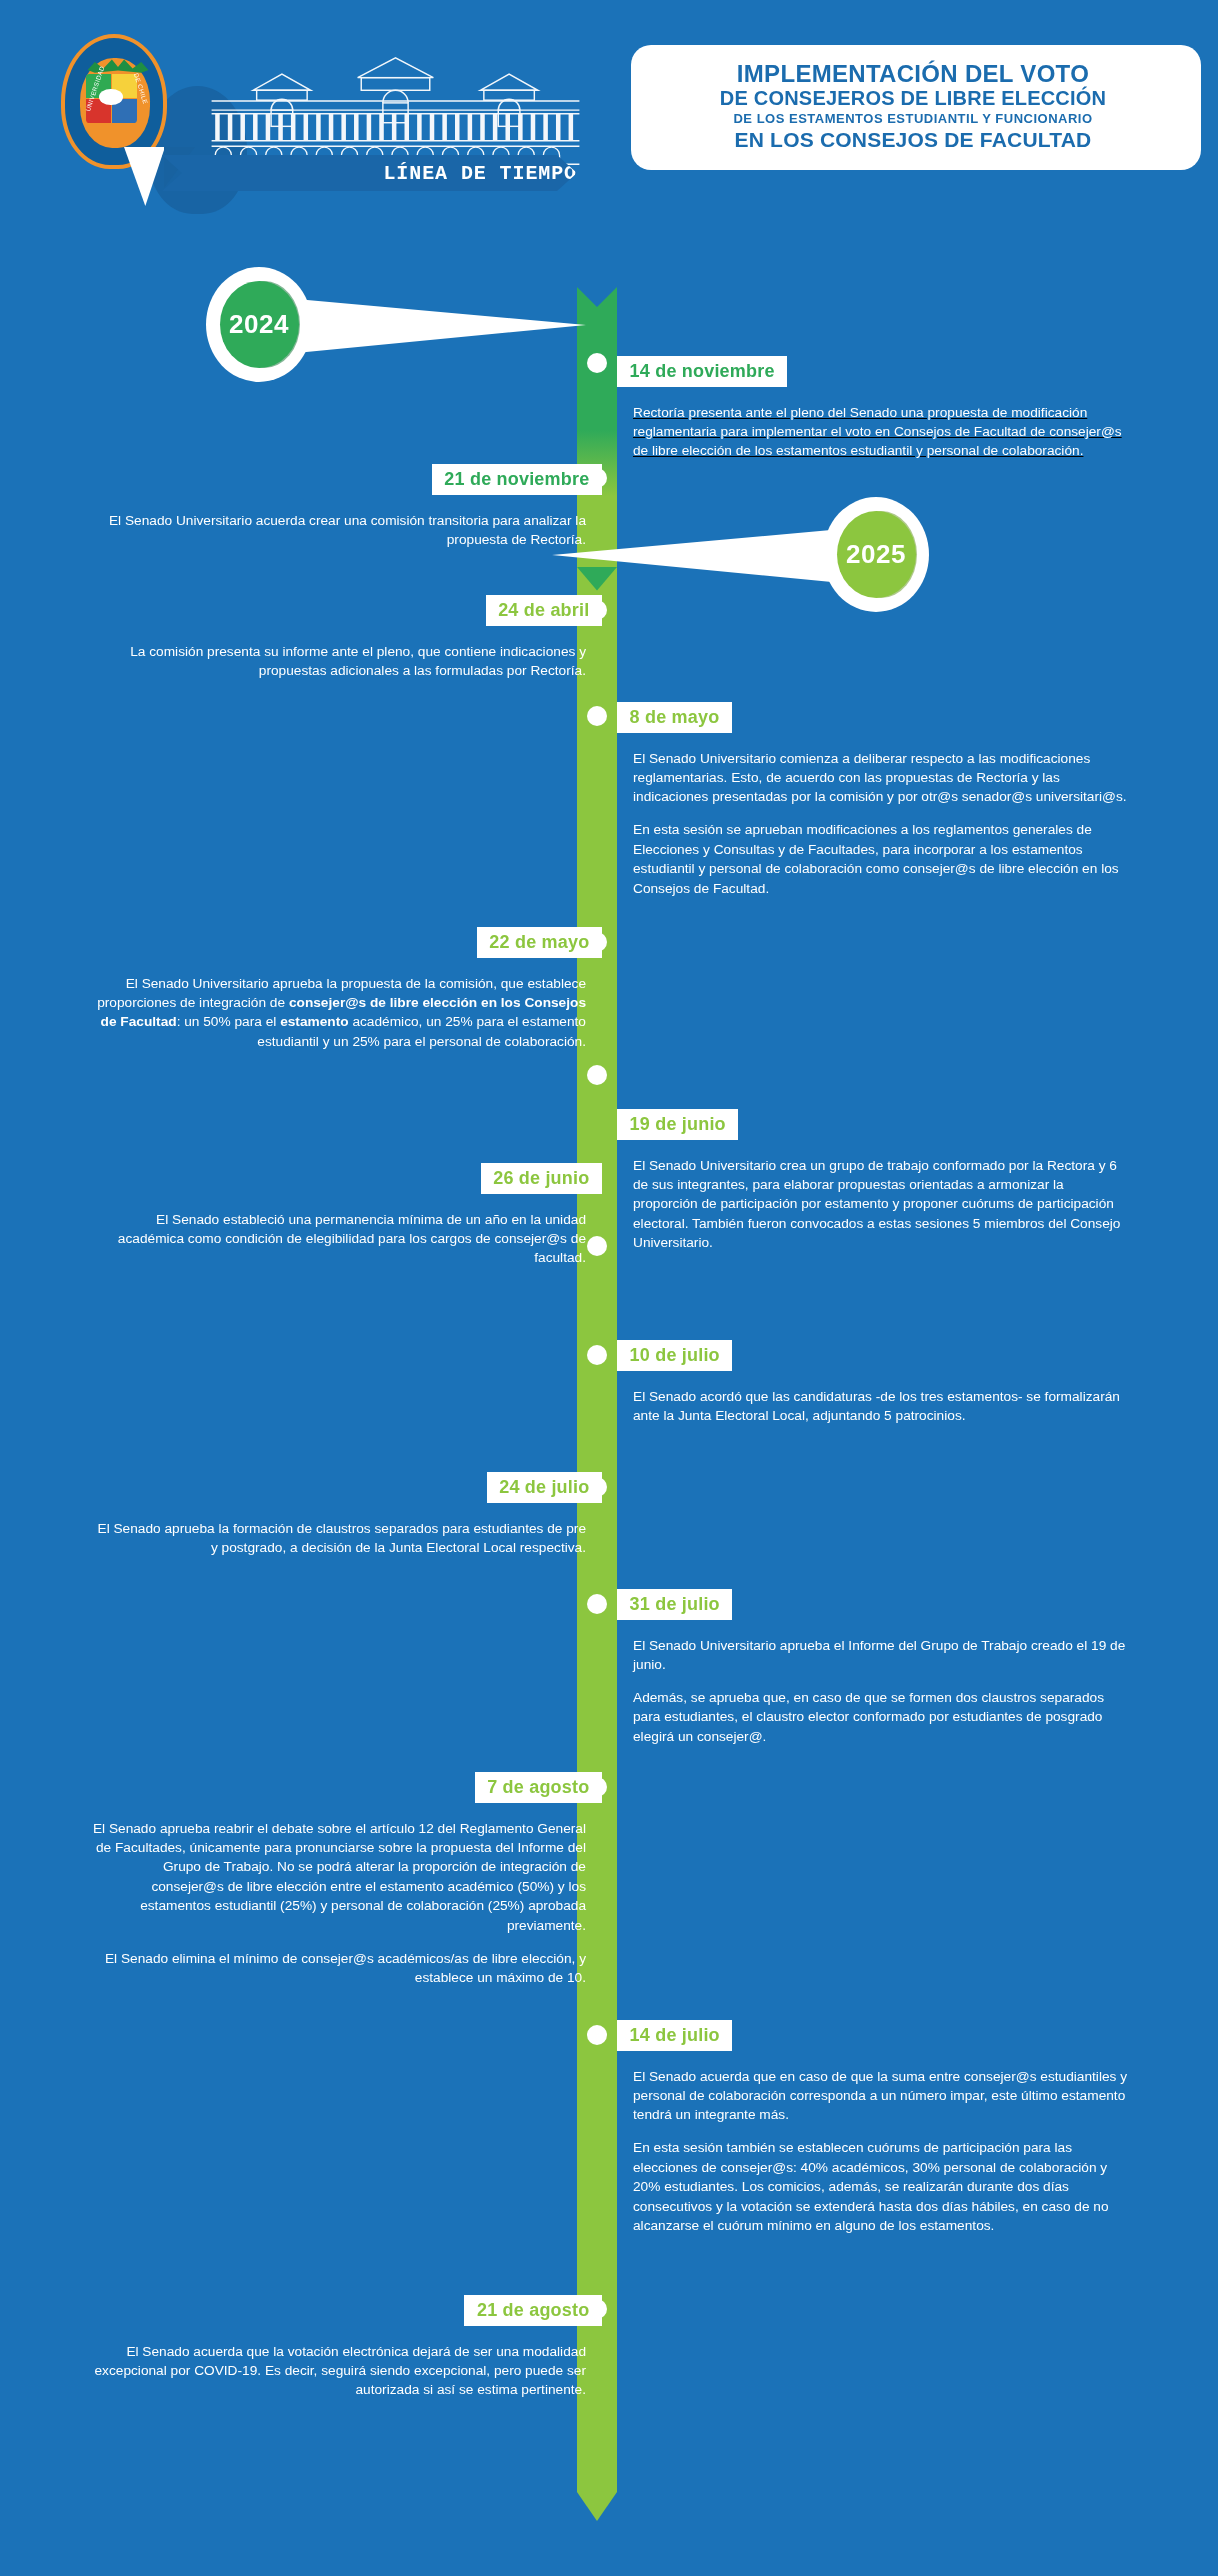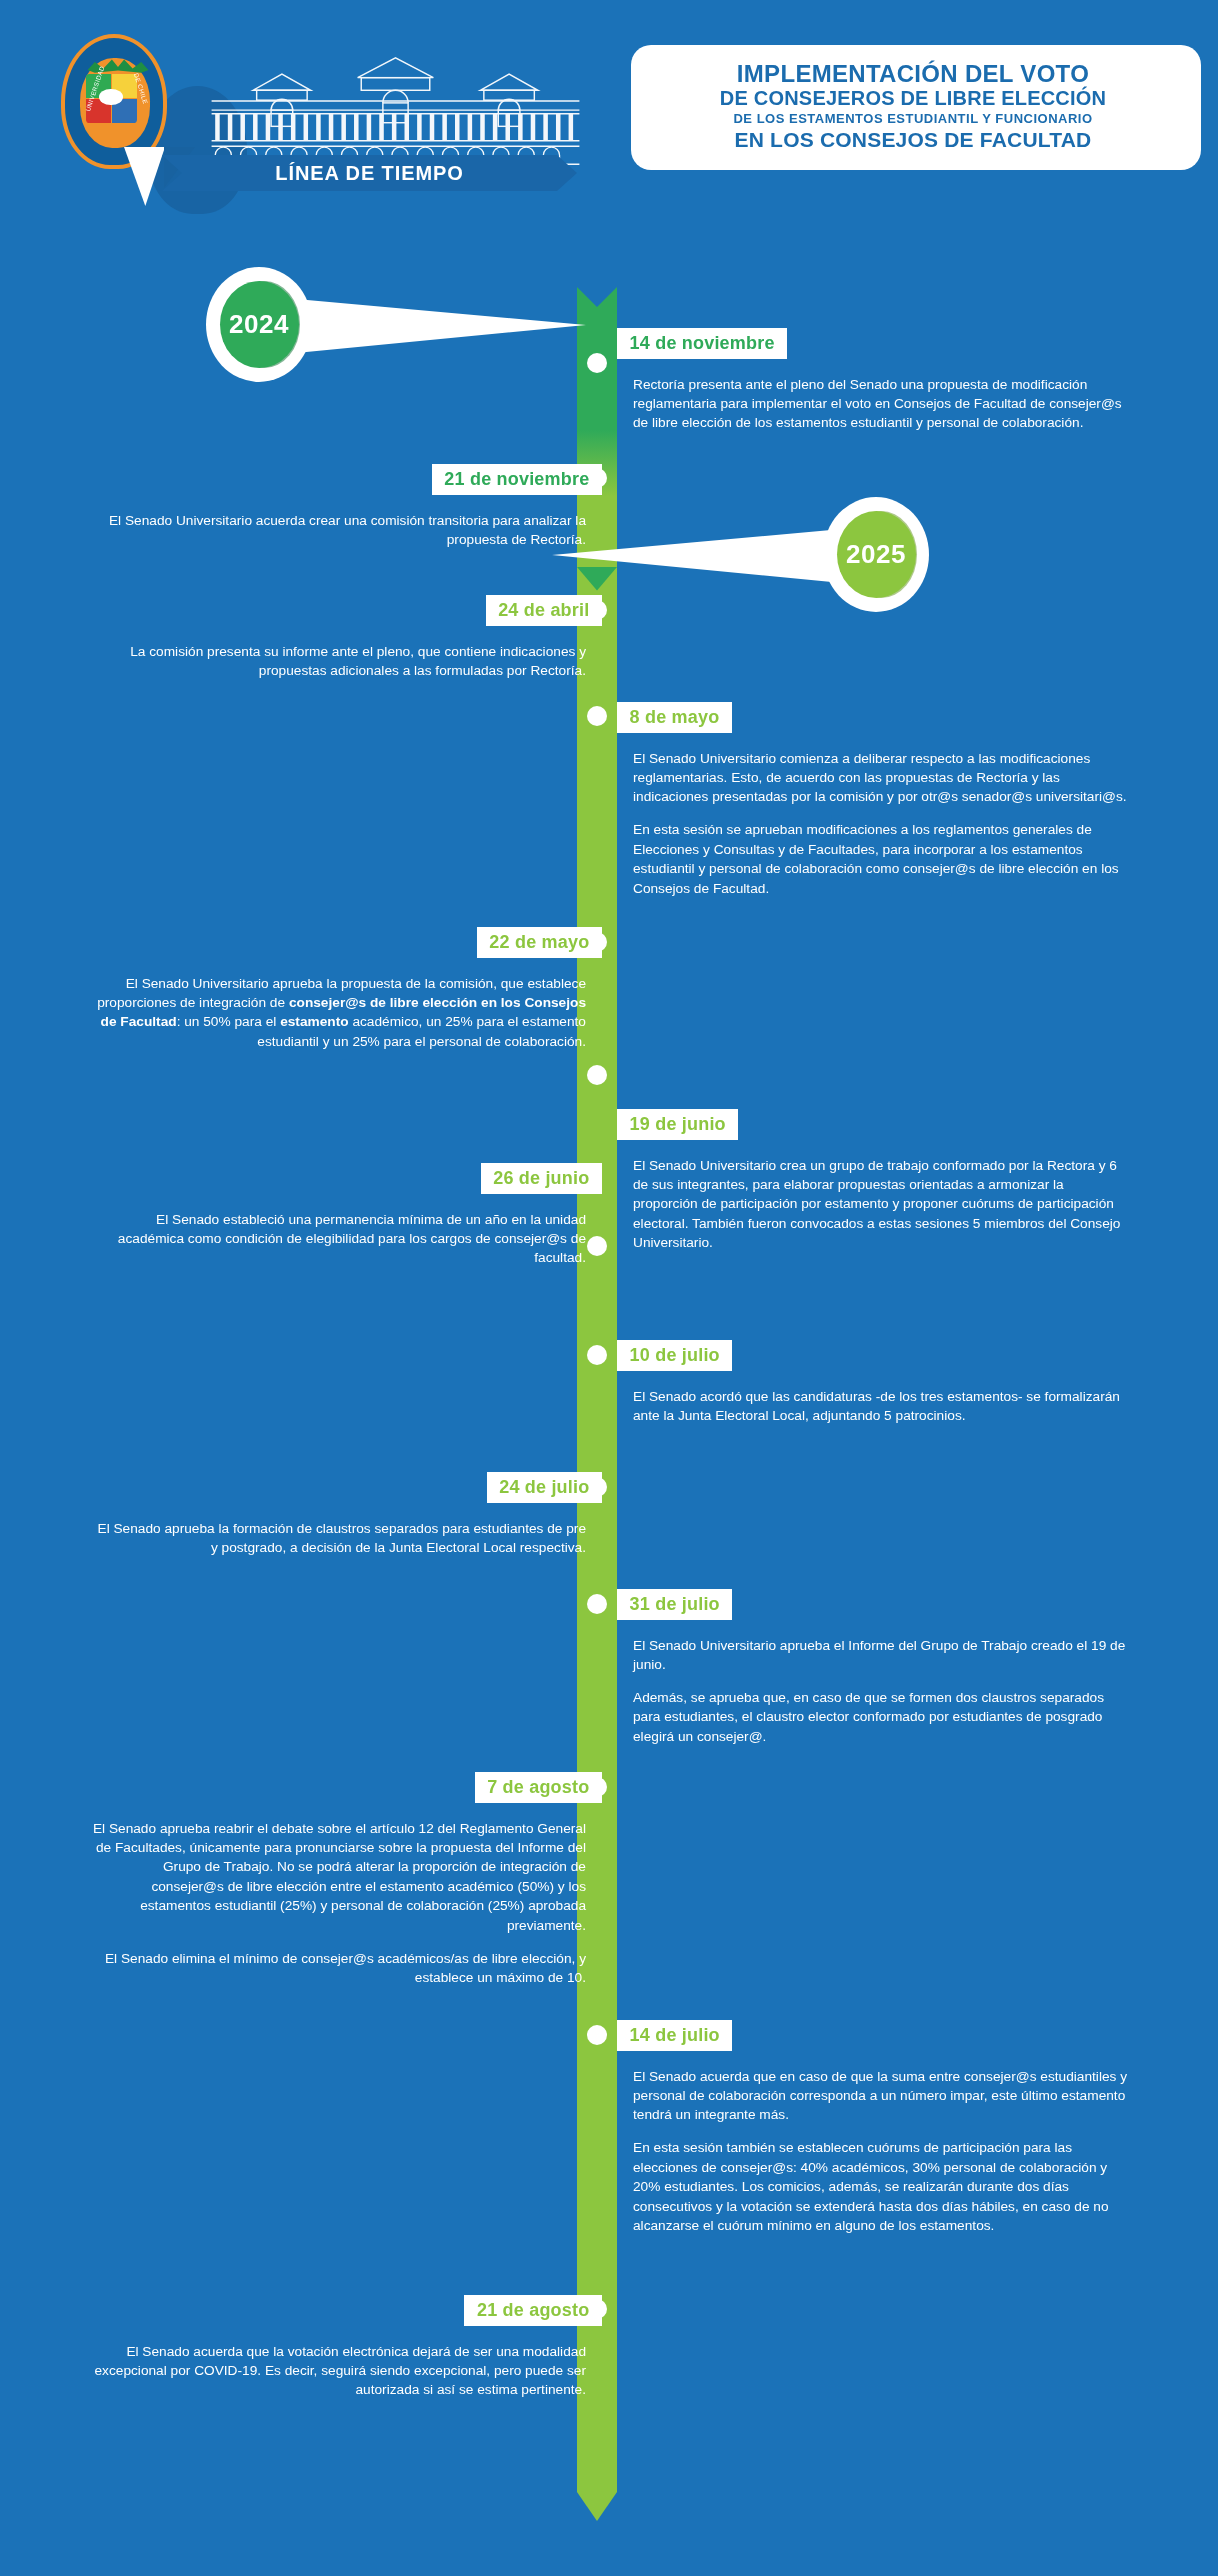--- a/index.html
+++ b/index.html
@@ -85,21 +85,21 @@
     background: #1862a0;
     clip-path: polygon(0% 0%, 100% 0%, 0% 100%);
   }
 
   .tl-banner {
     position: absolute;
     left: 162px; top: 155px;
     width: 415px; height: 36px;
     background: #1a66a8;
     clip-path: polygon(0 0, calc(100% - 20px) 0, 100% 50%, calc(100% - 20px) 100%, 0 100%, 20px 50%);
-    display: flex; align-items: center; justify-content: center;
+    display: flex; align-items: center; justify-content: flex-end; font-family: Liberation Mono, monospace;
   }
   .tl-banner span {
     color: #fff; font-weight: 700; font-size: 20px; letter-spacing: 0.9px;
   }
 
   .title-card {
     position: absolute;
     right: 18px; top: 45px;
     width: 570px;
     background: #fff;
@@ -373,21 +373,21 @@
 
 <div class="year-bubble" id="year-2025">
   <div class="tail"></div>
   <div class="ring"></div>
   <div class="disc-shadow"></div>
   <div class="disc"></div>
   <div class="txt">2025</div>
 </div>
 
 <div id="entries">
-    <div class="entry right" style="top: 328px;"><div class="date-chip dark">14 de noviembre</div><div class="body-text">
+    <div class="entry right" style="top: 356px; text-decoration: underline;"><div class="date-chip dark">14 de noviembre</div><div class="body-text">
         <p>Rectoría presenta ante el pleno del Senado una propuesta de modificación reglamentaria para implementar el voto en Consejos de Facultad de consejer@s de libre elección de los estamentos estudiantil y personal de colaboración.</p>
       </div></div>
     <div class="entry left" style="top: 464px;"><div class="date-chip dark">21 de noviembre</div><div class="body-text">
         <p>El Senado Universitario acuerda crear una comisión transitoria para analizar la propuesta de Rectoría.</p>
       </div></div>
     <div class="entry left" style="top: 595px;"><div class="date-chip light">24 de abril</div><div class="body-text">
         <p>La comisión presenta su informe ante el pleno, que contiene indicaciones y propuestas adicionales a las formuladas por Rectoría.</p>
       </div></div>
     <div class="entry right" style="top: 702px;"><div class="date-chip light">8 de mayo</div><div class="body-text">
         <p>El Senado Universitario comienza a deliberar respecto a las modificaciones reglamentarias. Esto, de acuerdo con las propuestas de Rectoría y las indicaciones presentadas por la comisión y por otr@s senador@s universitari@s.</p>

